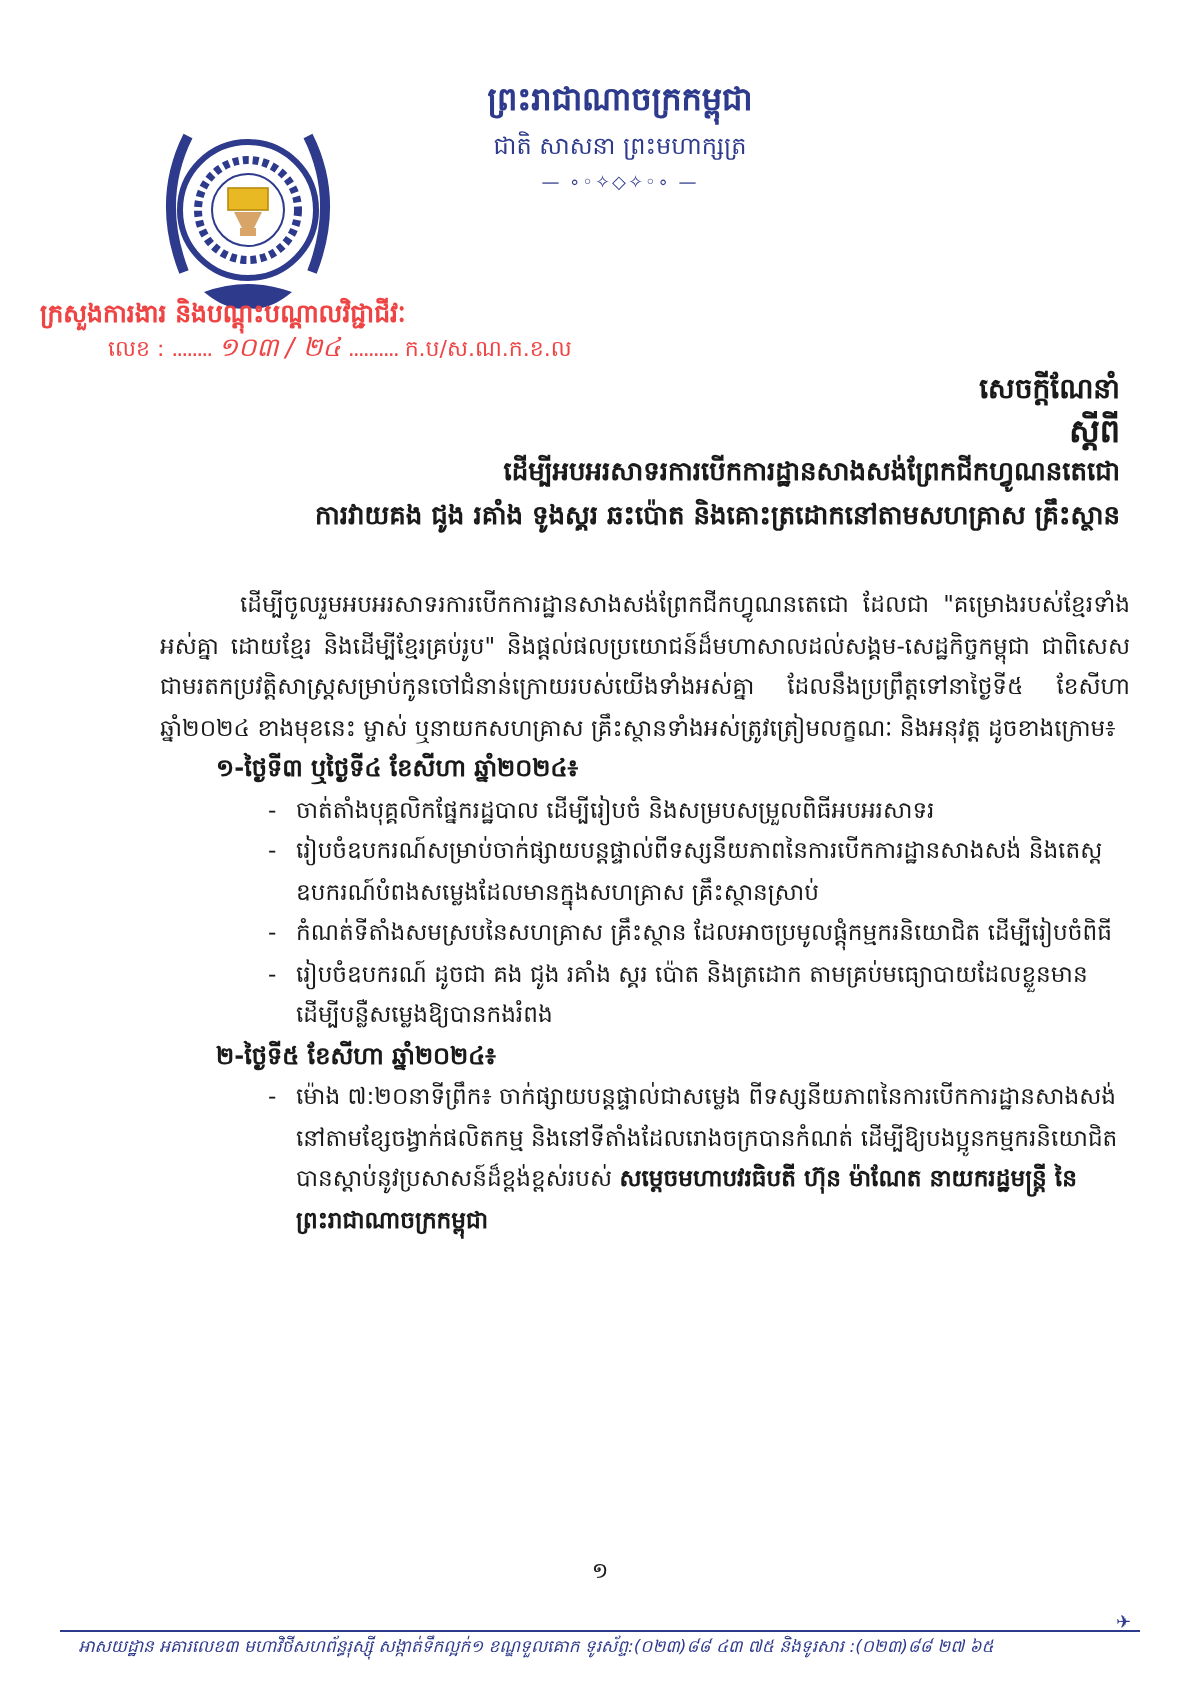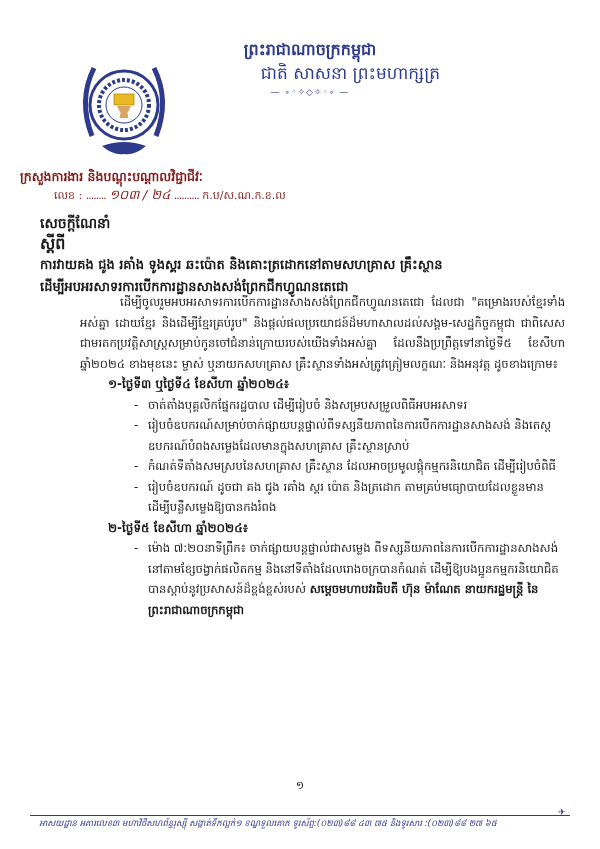--- a/index.html
+++ b/index.html
@@ -3,30 +3,30 @@
 <meta charset="utf-8">
 <style>
   html, body { margin: 0; padding: 0; background: #ffffff; }
   body { width: 600px; height: 849px; position: relative; overflow: hidden;
          font-family: "DejaVu Sans", sans-serif; color: #1a1a1a; }
   .page { position: absolute; inset: 0; }
 
   .logo { position: absolute; left: 74px; top: 50px; width: 100px; height: 110px; }
   .kingdom { position: absolute; left: 180px; top: 38px; width: 260px; text-align: center; color: #2e3a8c; }
   .kingdom .k1 { font-size: 16px; font-weight: bold; line-height: 24px; }
-  .kingdom .k2 { font-size: 17px; line-height: 22px; text-align: right; }
+  .kingdom .k2 { font-size: 12px; line-height: 22px; }
   .kingdom .orn { font-size: 9px; letter-spacing: 1px; line-height: 12px; margin-top: 2px; }
 
-  .ministry { position: absolute; left: 20px; top: 168px; color: #7f1d1d; }
+  .ministry { position: absolute; left: 20px; top: 148px; color: #ef4444; }
   .ministry .m1 { font-size: 12.5px; font-weight: bold; line-height: 18px; }
   .ministry .m2 { font-size: 11px; line-height: 18px; padding-left: 34px; white-space: nowrap; }
   .ministry .m2 .num { font-style: italic; font-size: 13px; }
   .ministry .dots { letter-spacing: -1px; }
 
-  .title-block { position: absolute; left: 40px; width: 520px; top: 212px; text-align: left; }
+  .title-block { position: absolute; left: 40px; width: 520px; top: 184px; text-align: right; }
   .title-block .t1 { font-size: 14px; font-weight: bold; line-height: 22px; }
   .title-block .t2 { font-size: 16px; font-weight: bold; line-height: 20px; }
   .title-block .t3 { font-size: 13px; font-weight: bold; line-height: 22px; }
 
   .body { position: absolute; left: 80px; width: 485px; top: 292px; font-size: 11.6px; line-height: 20.5px; }
   .para { text-indent: 40px; text-align: justify; margin: 0; }
   .section-title { font-weight: bold; margin: 0 0 0 28px; font-size: 12px; }
   .section-title.s2 { margin-left: 28px; }
   ul.bullets { list-style: none; margin: 0; padding: 0 0 0 54px; }
   ul.bullets li { position: relative; padding-left: 14px; }
@@ -72,22 +72,22 @@
       <span class="num"> / </span>
       <span class="num">២៤</span>
       <span class="dots">..........</span>
       <span>ក.ប/ស.ណ.ក.ខ.ល</span>
     </div>
   </div>
 
   <div class="title-block">
     <div class="t1">សេចក្តីណែនាំ</div>
     <div class="t2">ស្តីពី</div>
+    <div class="t3">ដើម្បីអបអរសាទរការបើកការដ្ឋានសាងសង់ព្រែកជីកហ្វូណនតេជោ</div>
     <div class="t3">ការវាយគង ជូង រគាំង ទូងស្គរ ឆះប៉ោត និងគោះត្រដោកនៅតាមសហគ្រាស គ្រឹះស្ថាន</div>
-    <div class="t3">ដើម្បីអបអរសាទរការបើកការដ្ឋានសាងសង់ព្រែកជីកហ្វូណនតេជោ</div>
   </div>
 
   <div class="body">
     <p class="para">ដើម្បីចូលរួមអបអរសាទរការបើកការដ្ឋានសាងសង់ព្រែកជីកហ្វូណនតេជោ ដែលជា "គម្រោងរបស់ខ្មែរទាំងអស់គ្នា ដោយខ្មែរ និងដើម្បីខ្មែរគ្រប់រូប" និងផ្តល់ផលប្រយោជន៍ដ៏មហាសាលដល់សង្គម-សេដ្ឋកិច្ចកម្ពុជា ជាពិសេសជាមរតកប្រវត្តិសាស្ត្រសម្រាប់កូនចៅជំនាន់ក្រោយរបស់យើងទាំងអស់គ្នា ដែលនឹងប្រព្រឹត្តទៅនាថ្ងៃទី៥ ខែសីហា ឆ្នាំ២០២៤ ខាងមុខនេះ ម្ចាស់ ឬនាយកសហគ្រាស គ្រឹះស្ថានទាំងអស់ត្រូវត្រៀមលក្ខណៈ និងអនុវត្ត ដូចខាងក្រោម៖</p>
 
     <div class="section-title">១-ថ្ងៃទី៣ ឬថ្ងៃទី៤ ខែសីហា ឆ្នាំ២០២៤៖</div>
     <ul class="bullets">
       <li>ចាត់តាំងបុគ្គលិកផ្នែករដ្ឋបាល ដើម្បីរៀបចំ និងសម្របសម្រួលពិធីអបអរសាទរ</li>
       <li>រៀបចំឧបករណ៍សម្រាប់ចាក់ផ្សាយបន្តផ្ទាល់ពីទស្សនីយភាពនៃការបើកការដ្ឋានសាងសង់ និងតេស្តឧបករណ៍បំពងសម្លេងដែលមានក្នុងសហគ្រាស គ្រឹះស្ថានស្រាប់</li>
       <li>កំណត់ទីតាំងសមស្របនៃសហគ្រាស គ្រឹះស្ថាន ដែលអាចប្រមូលផ្តុំកម្មករនិយោជិត ដើម្បីរៀបចំពិធី</li>

